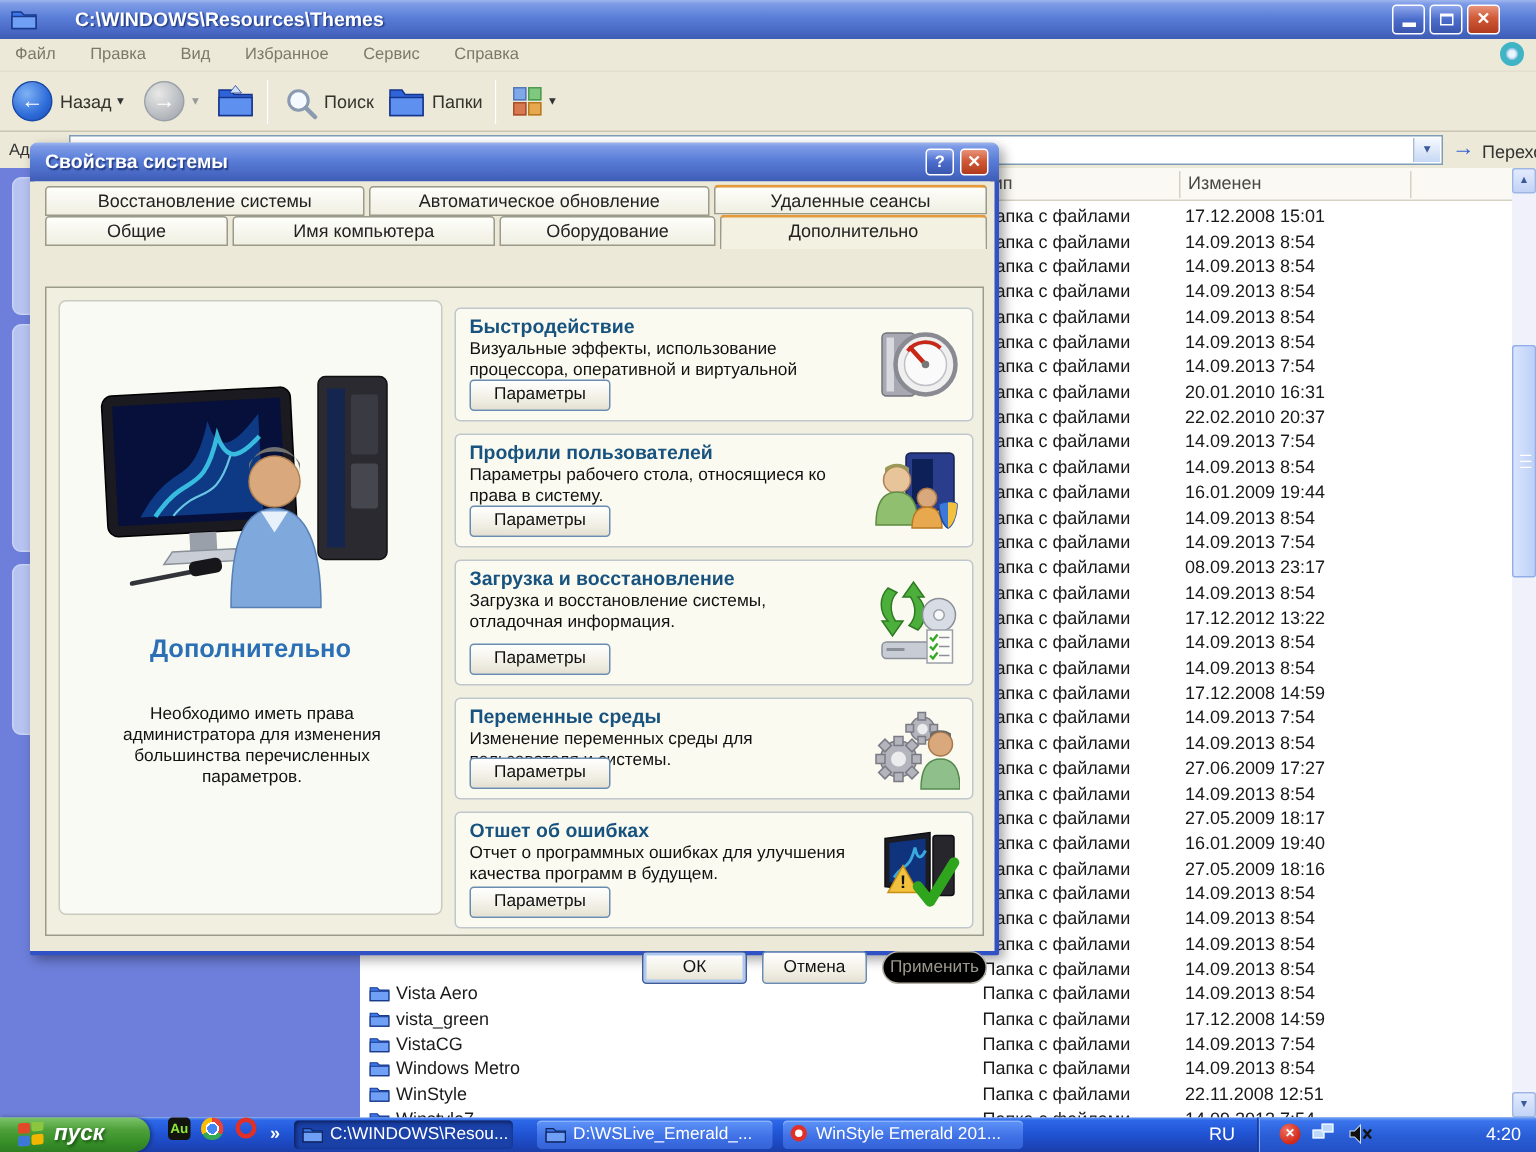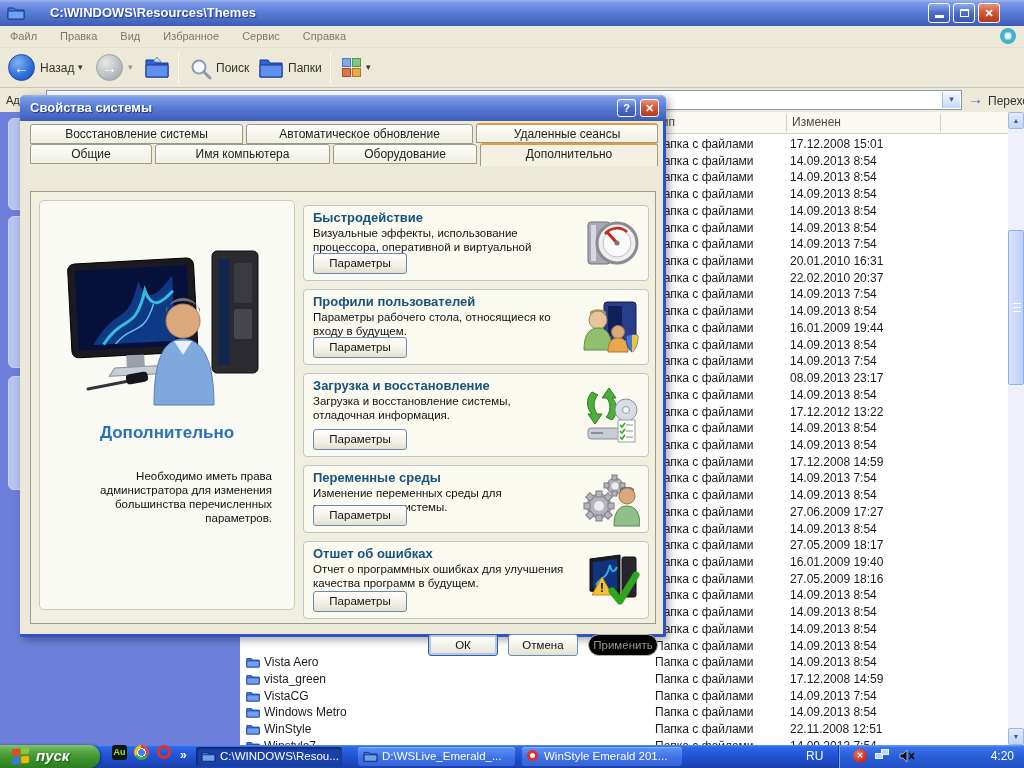--- a/index.html
+++ b/index.html
@@ -76,21 +76,21 @@
 
   .tab { position:absolute; height:20px; border:1px solid #9B9B8C; border-radius:3px 3px 0 0;
     background:linear-gradient(180deg,#FEFEFB,#F0EFE2); text-align:center; line-height:18px; font-size:12px; color:#222; }
   .tab.hl { border-top:2px solid #E39B3C; }
   .tab.selected { background:#F3F1E2; border-top:2px solid #E39B3C; height:23px; border-bottom:none; z-index:3; }
 
   #tabpage { position:absolute; left:10px; top:70px; width:626px; height:433px; border:1px solid #9B9B8C; background:#F1EFDF; z-index:2; }
 
   #side-panel { position:absolute; left:8px; top:8px; width:256px; height:410px; background:#FAFAF4; border:1px solid #C9CBC0; border-radius:5px; }
   #side-heading { position:absolute; left:0; top:222px; width:100%; text-align:center; color:#2B70B4; font-size:17px; font-weight:bold; }
-  #side-note { position:absolute; left:24px; top:268px; width:208px; text-align:right; font-size:11.5px; line-height:14px; color:#111; }
+  #side-note { position:absolute; left:24px; top:268px; width:208px; text-align:center; font-size:11.5px; line-height:14px; color:#111; }
 
   .section { position:absolute; left:272px; width:346px; background:#FBFAF1; border:1px solid #BFC6CE; border-radius:4px; }
   .sec-title { position:absolute; left:9px; top:4px; font-size:13px; font-weight:bold; color:#17537E; }
   .sec-desc { position:absolute; left:9px; top:21px; width:262px; font-size:11.5px; line-height:13.5px; color:#111; }
   .sec-btn { position:absolute; left:9px; bottom:6px; width:94px; height:21px; border:1px solid #6A8CB0; border-radius:3px;
     background:linear-gradient(180deg,#FFFFFF,#EFEDE1 70%,#E3E0D2); font-size:11.5px; text-align:center; line-height:19px; color:#111; }
   .sec-icon { position:absolute; right:8px; top:50%; margin-top:-29px; width:58px; height:58px; }
 
   .dlg-bottom-btn { position:absolute; top:513px; width:70px; height:22px; border:1px solid #6A8CB0; border-radius:3px;
     background:linear-gradient(180deg,#FFFFFF,#EFEDE1 70%,#E3E0D2); font-size:11.5px; text-align:center; line-height:20px; color:#111; }
@@ -522,21 +522,21 @@
             <circle cx="35" cy="29" r="20" fill="#EFEFEF" stroke="#8A8A92" stroke-width="3"></circle>
             <circle cx="35" cy="29" r="14" fill="#FAFAFA" stroke="#C0C0C6"></circle>
             <line x1="35" y1="29" x2="25" y2="18" stroke="#C82818" stroke-width="3" stroke-linecap="round"></line>
             <path d="M23 20 A15 15 0 0 1 45 18" stroke="#C82818" stroke-width="2.5" fill="none"></path>
             <circle cx="35" cy="29" r="2.5" fill="#777"></circle>
           </svg>
         </div>
 
         <div class="section" style="top:97px;height:76px">
           <span class="sec-title">Профили пользователей</span>
-          <span class="sec-desc">Параметры рабочего стола, относящиеся ко входу в будущем.</span>
+          <span class="sec-desc">Параметры рабочего стола, относящиеся ко права в систему.</span>
           <span class="sec-btn">Параметры</span>
           <svg class="sec-icon" viewBox="0 0 58 58">
             <rect x="22" y="4" width="32" height="38" rx="3" fill="#2A3C8C" stroke="#16204E"></rect>
             <rect x="26" y="8" width="14" height="30" fill="#0E2058"></rect>
             <circle cx="16" cy="22" r="9" fill="#E8C49A" stroke="#B08050"></circle>
             <path d="M8 18 A9 9 0 0 1 24 18 L24 14 A10 7 0 0 0 8 14 Z" fill="#9A9A58"></path>
             <path d="M2 52 C2 36 8 30 16 30 C24 30 30 36 30 52 Z" fill="#8FBF6F" stroke="#5E8A42"></path>
             <circle cx="36" cy="34" r="6.5" fill="#D9A87C" stroke="#A87848"></circle>
             <path d="M26 54 C26 44 30 40 36 40 C42 40 46 44 46 54 Z" fill="#E8A84E" stroke="#B87820"></path>
             <path d="M44 38 C48 36 54 36 56 38 C56 48 52 53 50 54 C48 53 44 48 44 38 Z" fill="#3C78D8" stroke="#1C48A0"></path>

